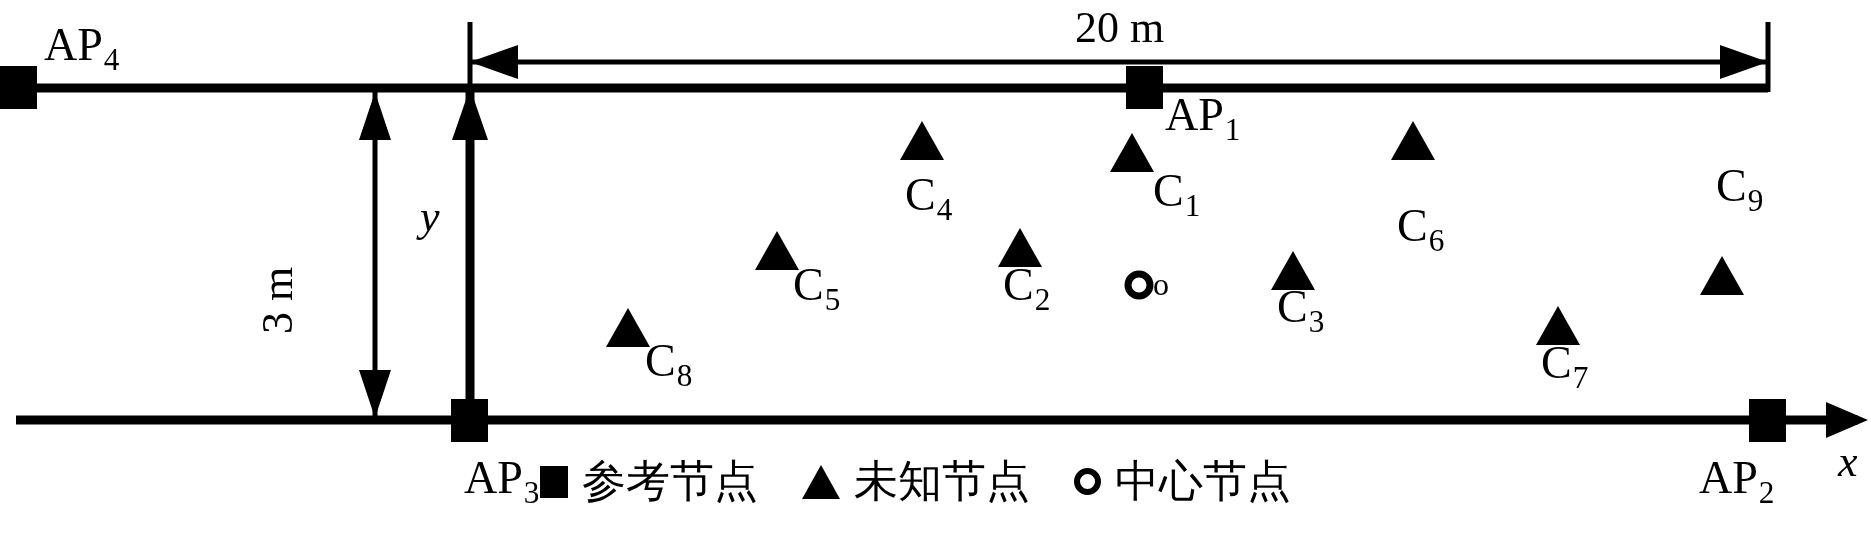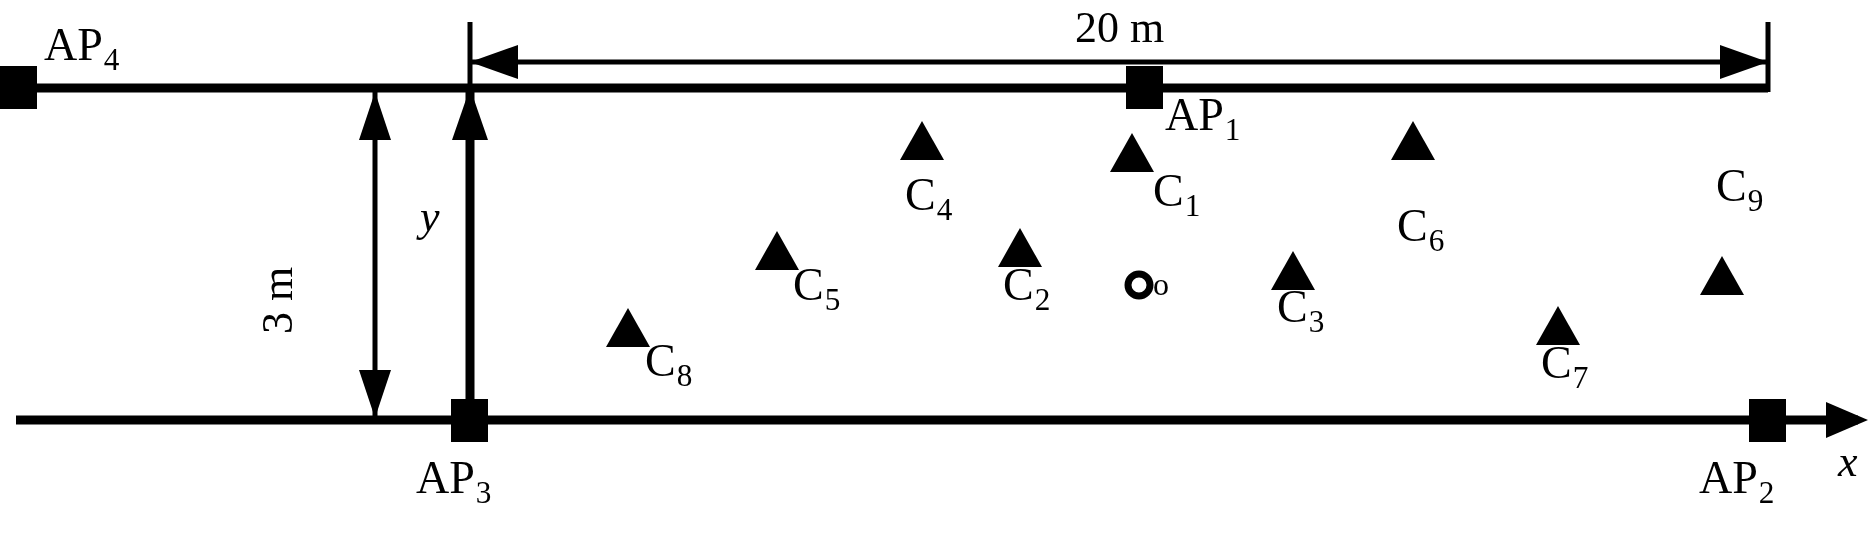--- a/index.html
+++ b/index.html
@@ -143,21 +143,21 @@
 
     <circle cx="1139" cy="285" r="11" fill="none" stroke="#000" stroke-width="7"></circle>
   </svg>
 
   <div class="lbl ap-label" style="left:44px; top:22px;">
     <span>AP</span><span class="sub">4</span>
   </div>
   <div class="lbl ap-label" style="left:1165px; top:92px;">
     <span>AP</span><span class="sub">1</span>
   </div>
-  <div class="lbl ap-label" style="left:416px; top:455px;text-align:right;">
+  <div class="lbl ap-label" style="left:464px; top:455px;text-align:right;">
     <span>AP</span><span class="sub">3</span>
   </div>
   <div class="lbl ap-label" style="left:1699px; top:455px;">
     <span>AP</span><span class="sub">2</span>
   </div>
 
   <div class="lbl c-label" style="left:1153px; top:168px;font-family:Liberation Serif, serif;">
     <span>C</span><span class="sub">1</span>
   </div>
   <div class="lbl c-label" style="left:1003px; top:262px;font-family:Liberation Serif, serif;">
@@ -187,14 +187,36 @@
 
   <div class="lbl" style="left:1153px; top:268px; font-size:32px;">o</div>
 
   <div class="lbl dim-label" style="left:1075px; top:6px;">20 m</div>
 
   <div class="lbl dim-label rot90" style="left:300px; top:290px;">3 m</div>
 
   <div class="lbl axis-label" style="left:420px; top:195px;">y</div>
   <div class="lbl axis-label" style="left:1838px; top:440px;">x</div>
 
+  <div class="legend-row">
+
+    <div class="legend-item">
+      <span class="sw sw-square"></span>
+      <span class="legend-label">参考节点</span>
+    </div>
+
+    <span class="legend-gap"></span>
+
+    <div class="legend-item">
+      <span class="sw sw-tri"></span>
+      <span class="legend-label">未知节点</span>
+    </div>
+
+    <span class="legend-gap"></span>
+
+    <div class="legend-item">
+      <span class="sw sw-circle"></span>
+      <span class="legend-label">中心节点</span>
+    </div>
+
+  </div>
 
 </div>
 
 </body></html>

